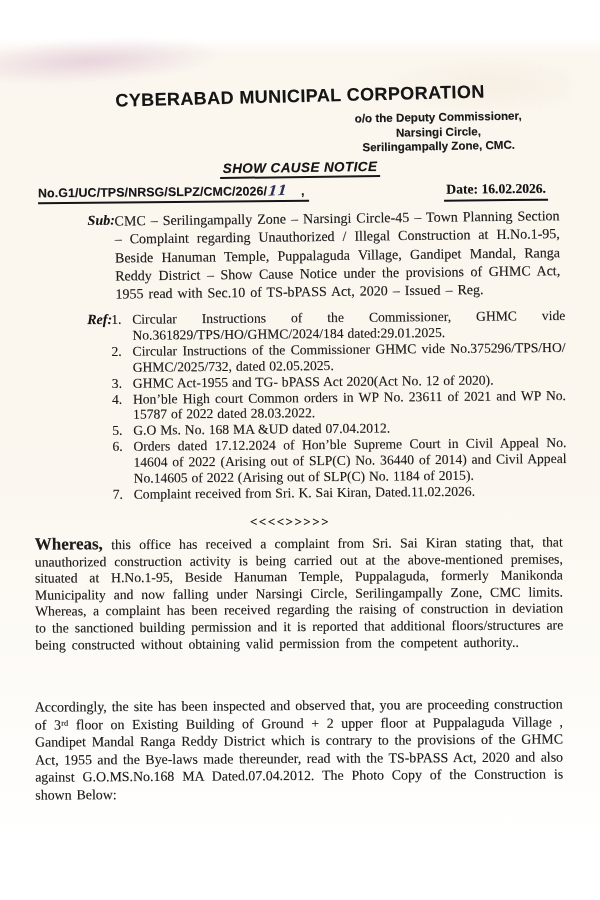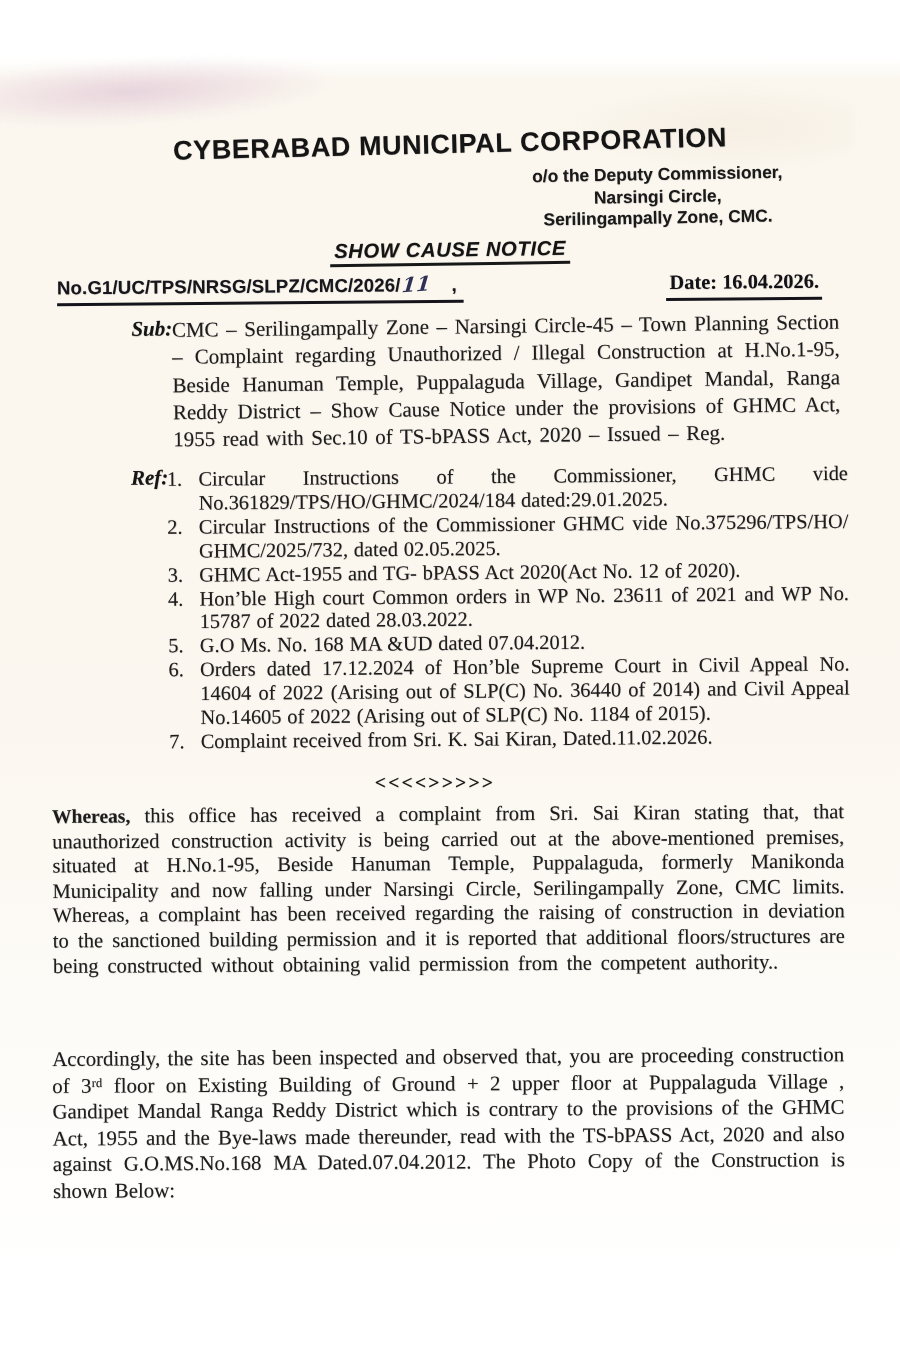--- a/index.html
+++ b/index.html
@@ -109,21 +109,21 @@
     position:absolute;top:514px;left:-10px;width:100%;
     text-align:center;font-size:13px;font-weight:bold;letter-spacing:1.5px;
     color:#161616;
   }
   
   .para{
     position:absolute;left:35px;right:37px;margin:0;
     text-align:justify;transform:rotate(-0.35deg);
   }
   .para-1{top:535px;font-size:13.7px;line-height:16.6px;word-spacing:2.5px;}
-  .para-1 b{font-size:13px;}
+  .para-1 b{font-size:17px;}
   .para-2{top:697px;font-size:13.9px;line-height:17.6px;word-spacing:1.5px;}
 </style>
 </head>
 <body>
 
 <div class="paper">
 
   <div class="smudge-a"></div>
   <div class="smudge-b"></div>
 
@@ -134,21 +134,21 @@
     <div>Narsingi Circle,</div>
     <div>Serilingampally Zone, CMC.</div>
   </div>
 
   <div class="notice-title">
     <span>SHOW CAUSE NOTICE</span>
   </div>
 
   <div class="ref-row">
     <span class="ref-no"><span>No.G1/UC/TPS/NRSG/SLPZ/CMC/2026/</span><span class="handwritten">11</span><span class="ref-suffix">,</span></span>
-    <span class="date-label">Date: 16.04.2026.</span>
+    <span class="date-label">Date: 16.02.2026.</span>
   </div>
 
   <div class="sub-block">
     <span class="block-label">Sub:</span>
     <p class="sub-text">CMC – Serilingampally Zone – Narsingi Circle-45 – Town Planning Section – Complaint regarding Unauthorized / Illegal Construction at H.No.1-95, Beside Hanuman Temple, Puppalaguda Village, Gandipet Mandal, Ranga Reddy District – Show Cause Notice under the provisions of GHMC Act, 1955 read with Sec.10 of TS-bPASS Act, 2020 – Issued – Reg.</p>
   </div>
 
   <div class="ref-block">
     <span class="block-label">Ref:</span>
     <ol class="ref-list">

